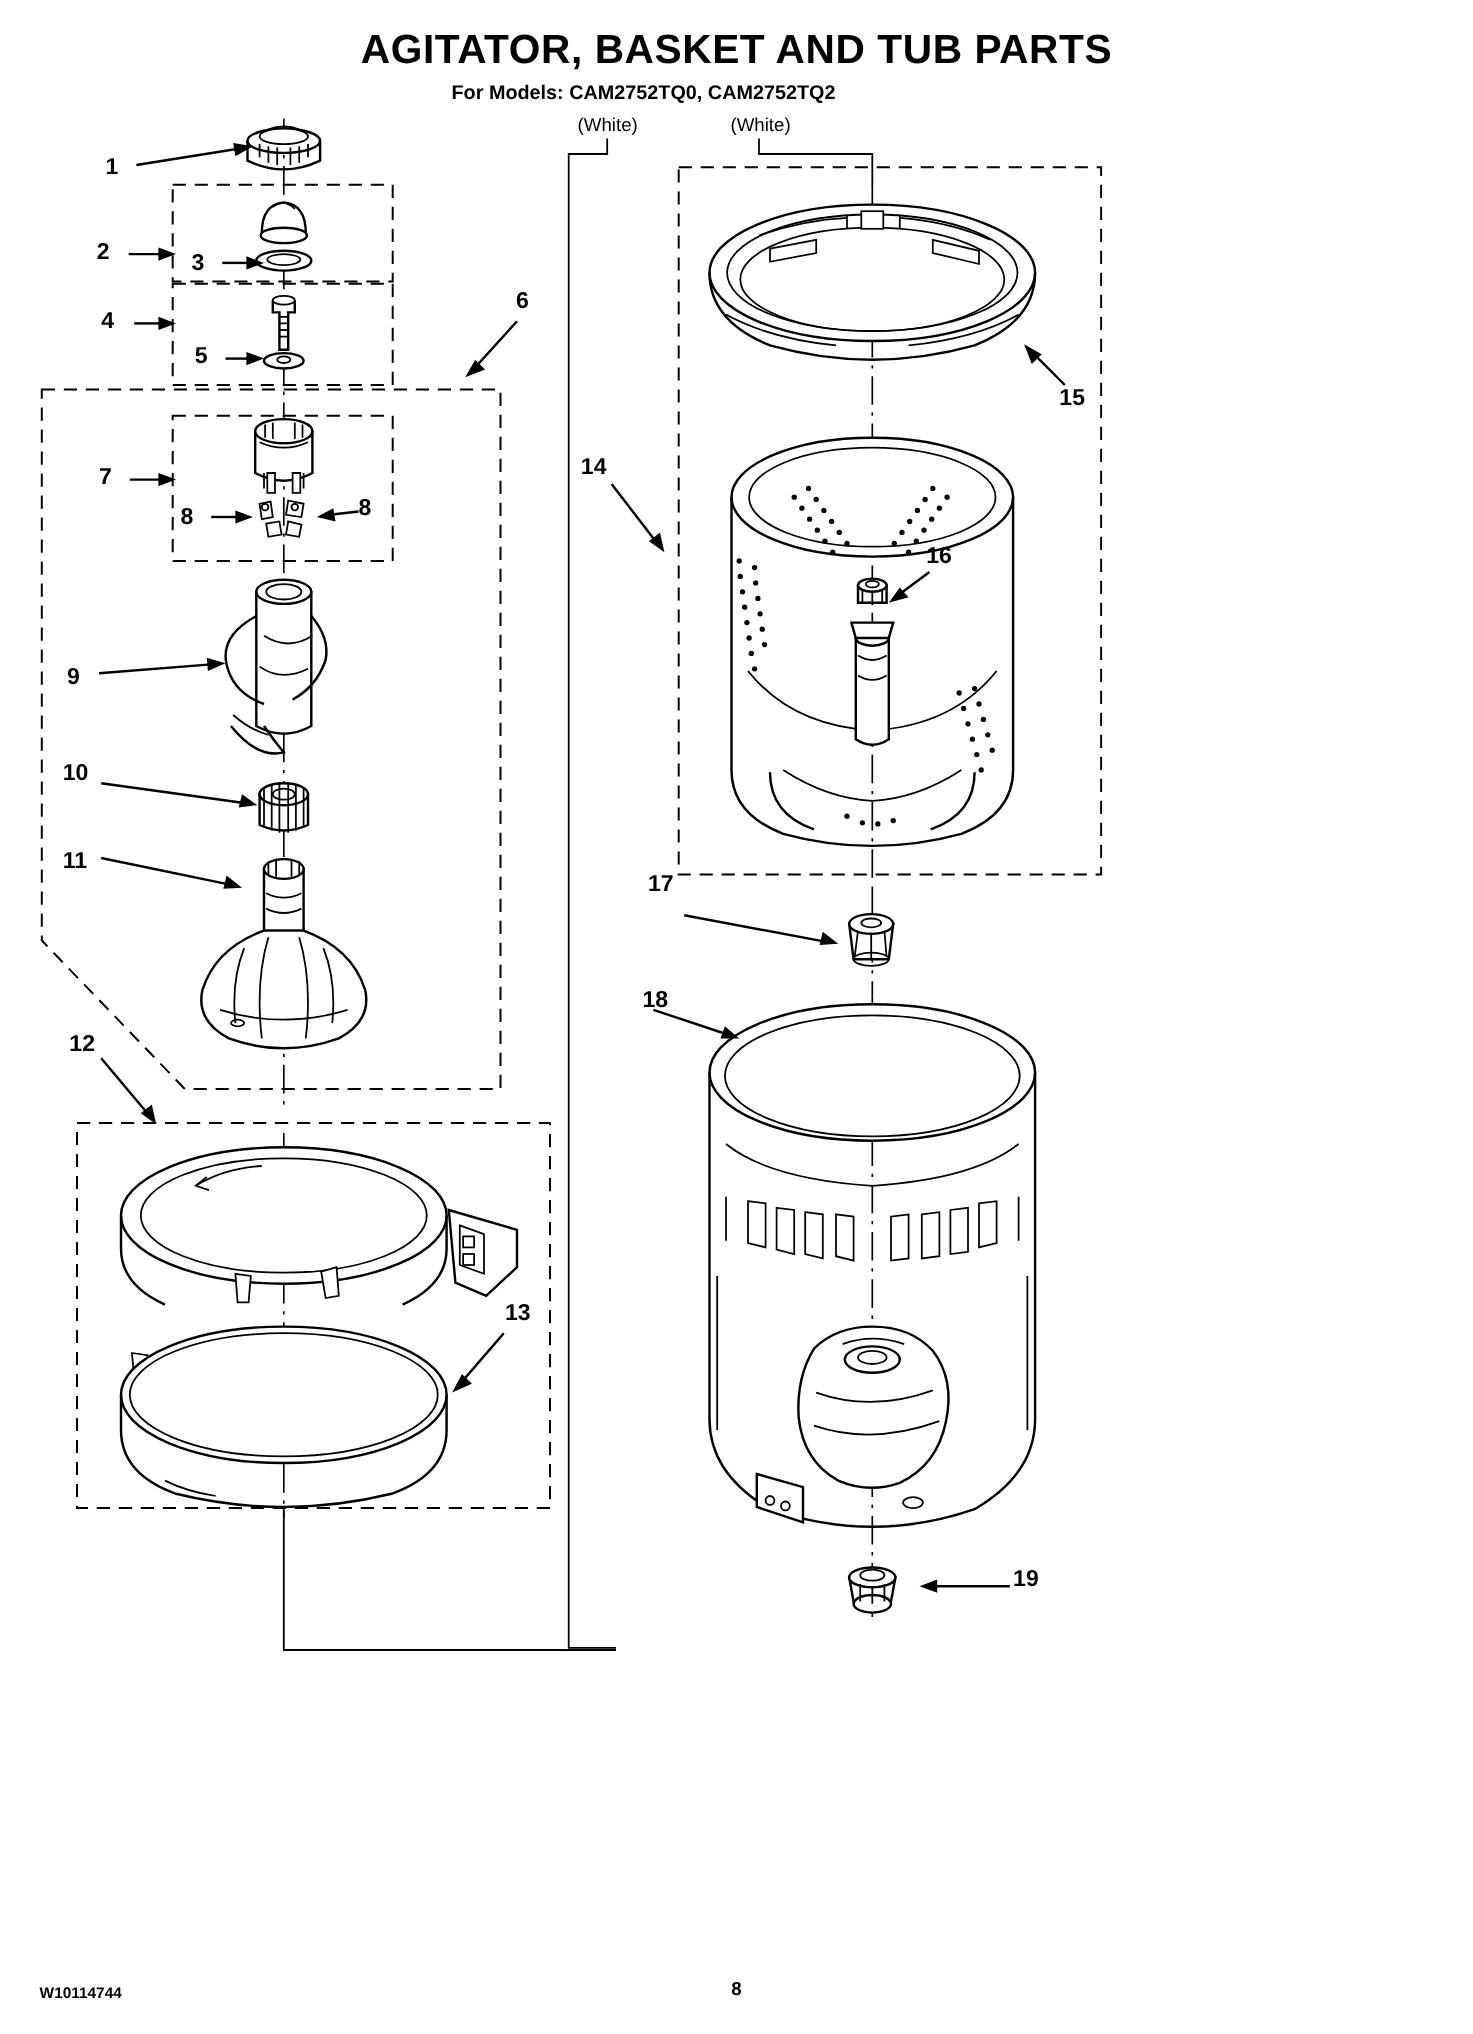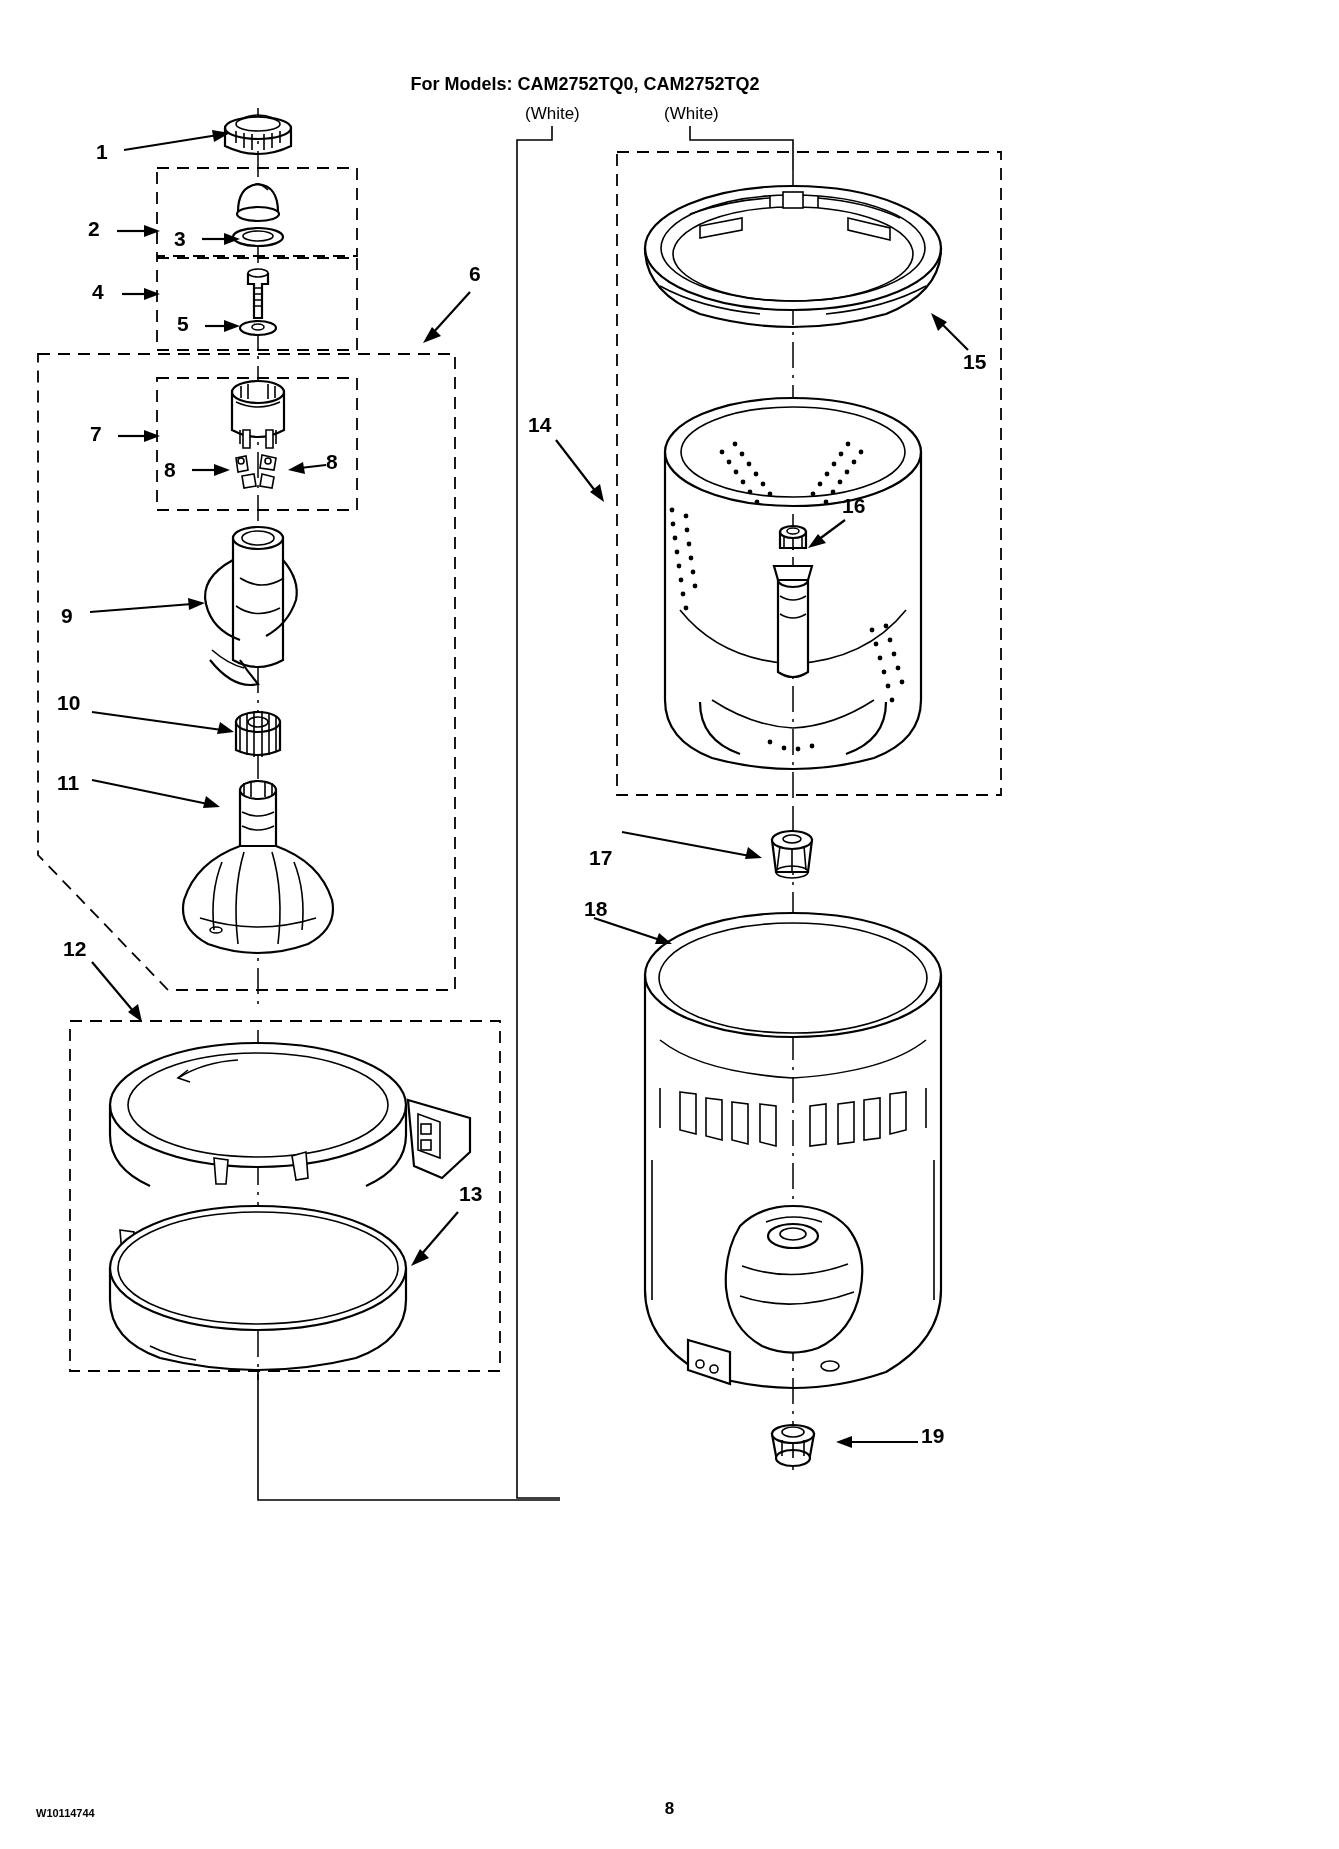--- a/index.html
+++ b/index.html
@@ -44,21 +44,21 @@
   }
   .callout {
     position: absolute;
     font-size: 21px;
     font-weight: bold;
   }
   .footer-left {
     position: absolute;
     left: 36px;
     bottom: 30px;
-    font-size: 11px;
+    font-size: 14px;
     font-weight: bold;
   }
   .footer-center {
     position: absolute;
     left: 0;
     bottom: 30px;
     width: 1339px;
     text-align: center;
     font-size: 17px;
     font-weight: bold;
@@ -76,20 +76,21 @@
   .dash { stroke-dasharray: 12 8; stroke-width: 1.8; }
   .dashdot { stroke-dasharray: 26 7 3 7; stroke-width: 1.5; }
   .fillw { fill: #ffffff; }
   .fillk { fill: #000000; }
 </style>
 </head>
 <body>
 
 <div id="page">
 
+  <div class="title">AGITATOR, BASKET AND TUB PARTS</div>
   <div class="subtitle">For Models: CAM2752TQ0, CAM2752TQ2</div>
 
   <div class="white-label" style="left:525px; top:104px;">(White)</div>
   <div class="white-label" style="left:664px; top:104px;">(White)</div>
 
   <svg class="art" viewBox="0 0 1339 1849">
 
     <path class="ln thin" d="M552 126 L552 140 L517 140 L517 1498 L560 1498"></path>
     <path class="ln thin" d="M690 126 L690 140 L793 140 L793 170"></path>
 
@@ -427,20 +428,20 @@
   <div class="callout" style="left:164px; top:458px;">8</div>
   <div class="callout" style="left:326px; top:450px;">8</div>
   <div class="callout" style="left:61px;  top:604px;">9</div>
   <div class="callout" style="left:57px;  top:691px;">10</div>
   <div class="callout" style="left:57px;  top:759px;margin-top:12px;">11</div>
   <div class="callout" style="left:63px;  top:937px;">12</div>
   <div class="callout" style="left:459px; top:1182px;">13</div>
   <div class="callout" style="left:528px; top:413px;">14</div>
   <div class="callout" style="left:963px; top:350px;">15</div>
   <div class="callout" style="left:842px; top:494px;">16</div>
-  <div class="callout" style="left:589px; top:846px;">17</div>
+  <div class="callout" style="left:589px; top:792px;">17</div>
   <div class="callout" style="left:564px; top:897px;margin-left:20px;">18</div>
   <div class="callout" style="left:921px; top:1424px;">19</div>
 
   <div class="footer-left">W10114744</div>
   <div class="footer-center">8</div>
 
 </div>
 
 </body></html>

